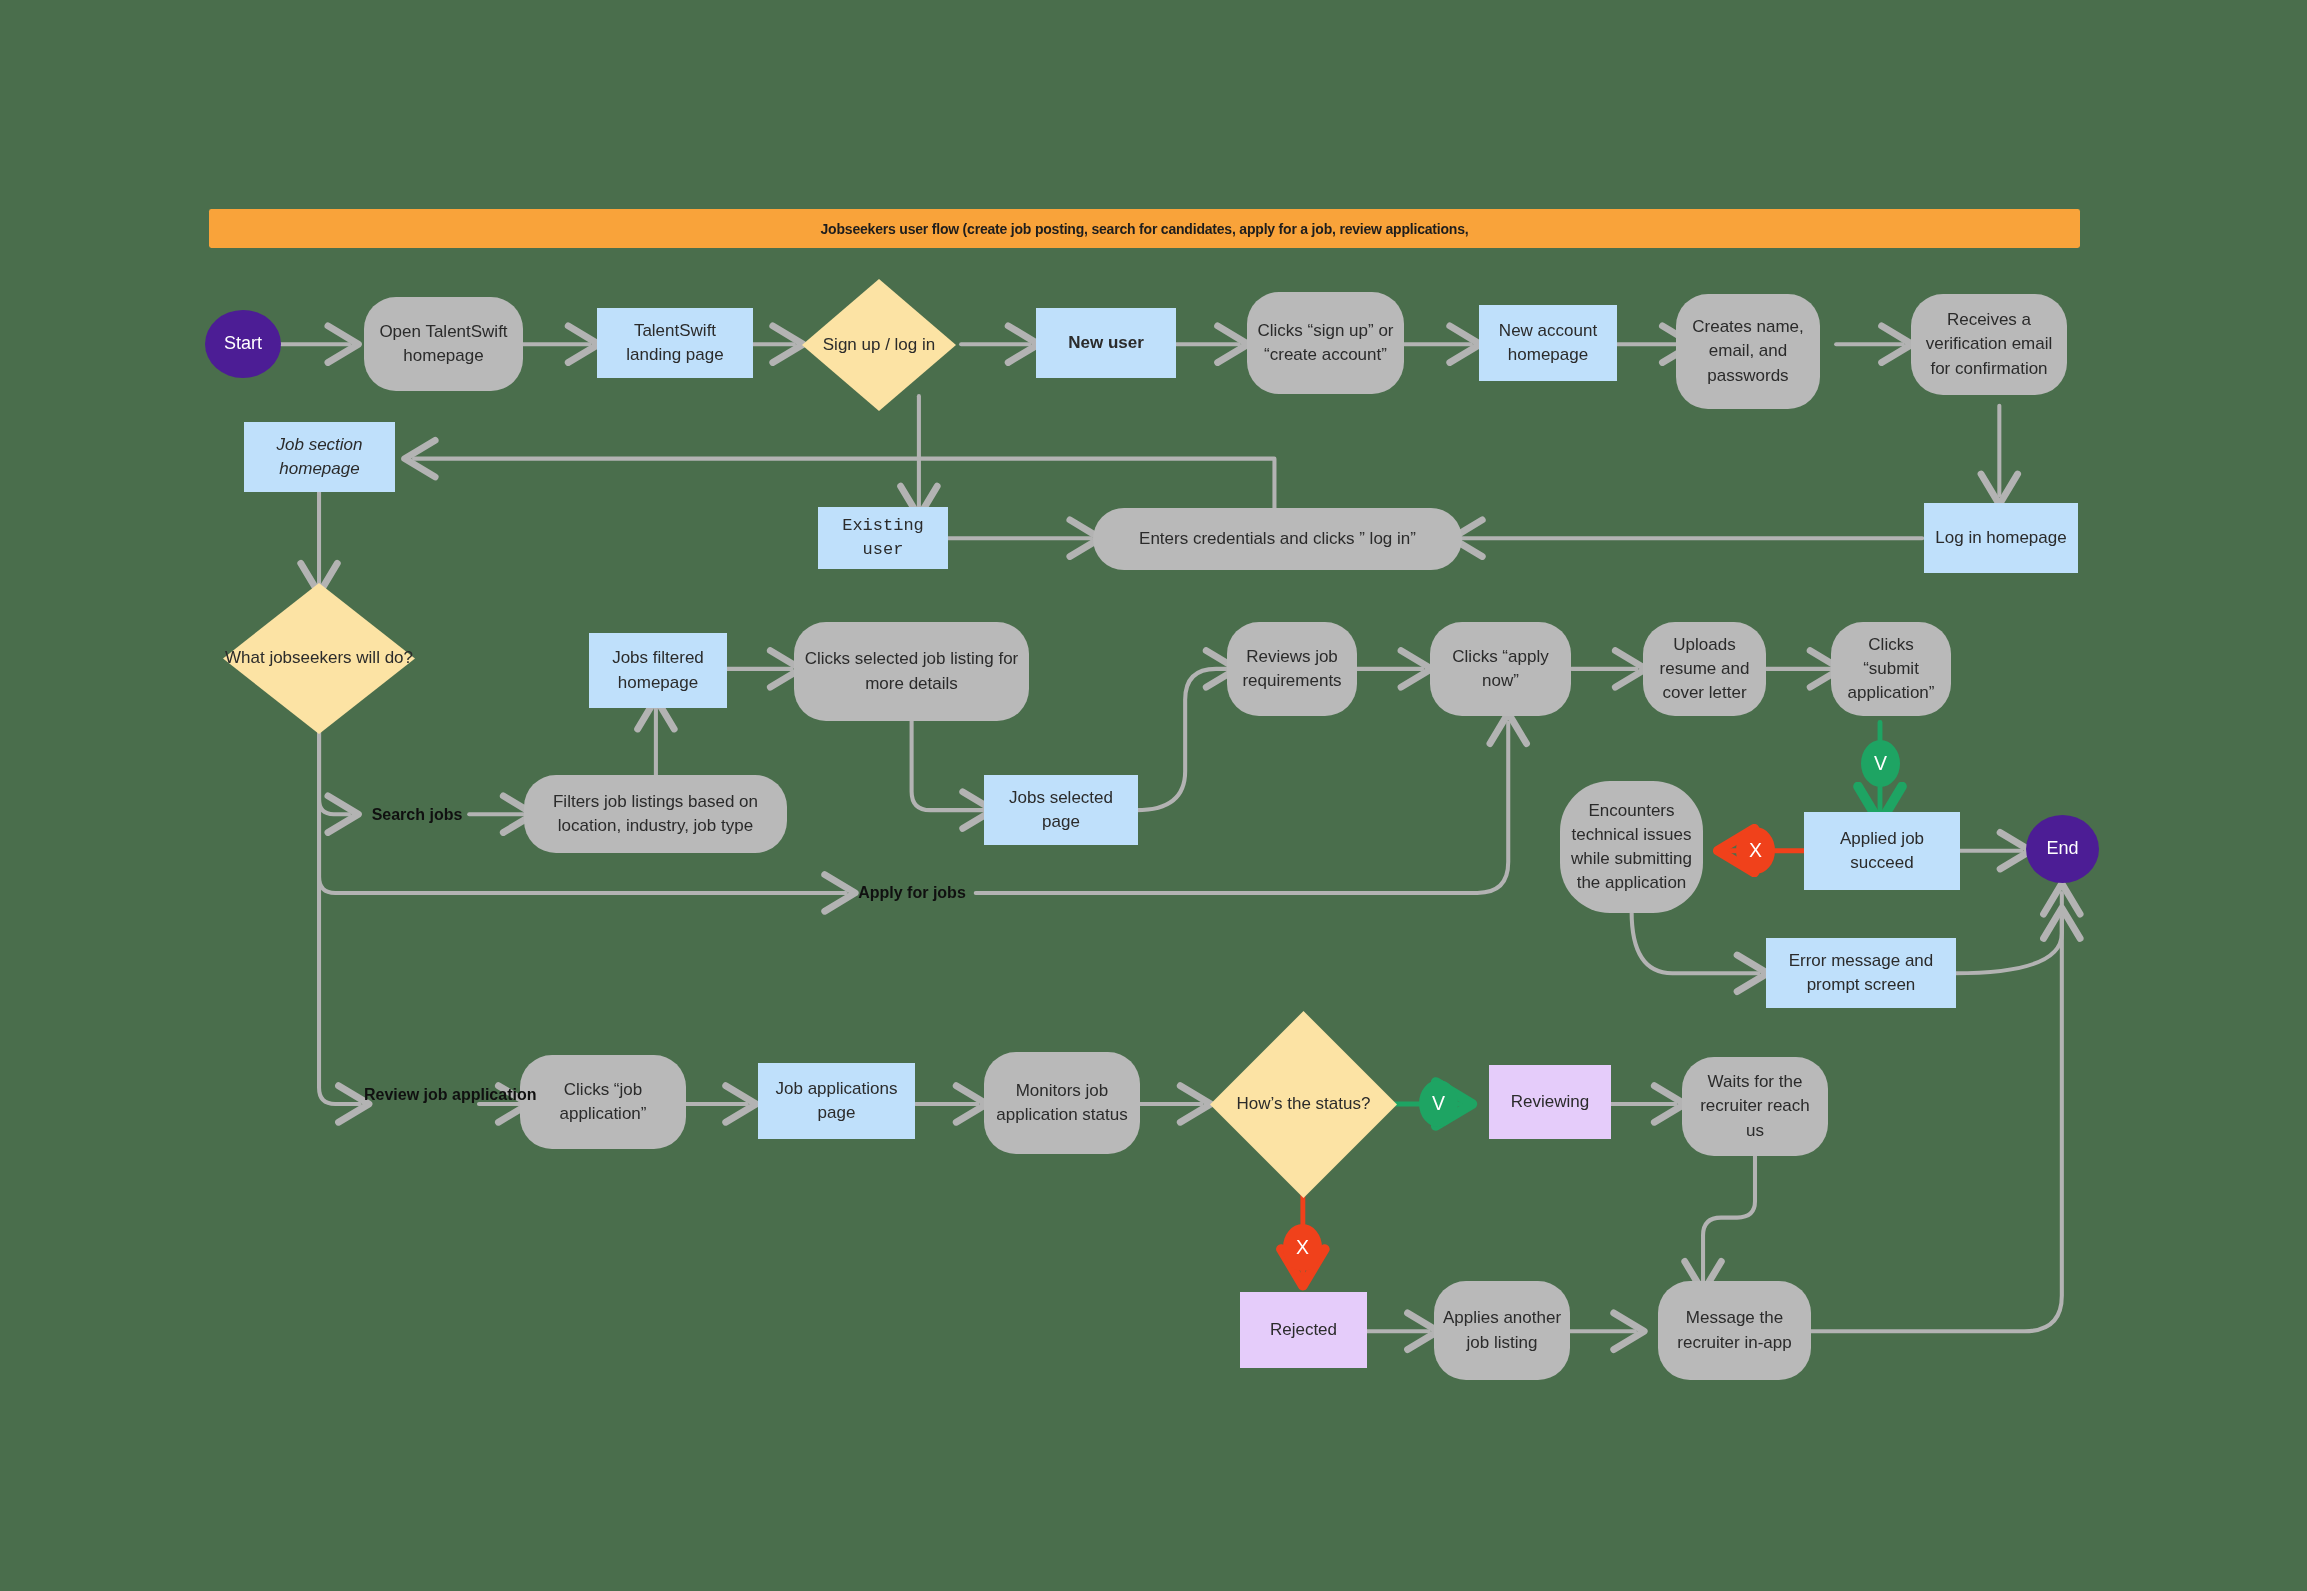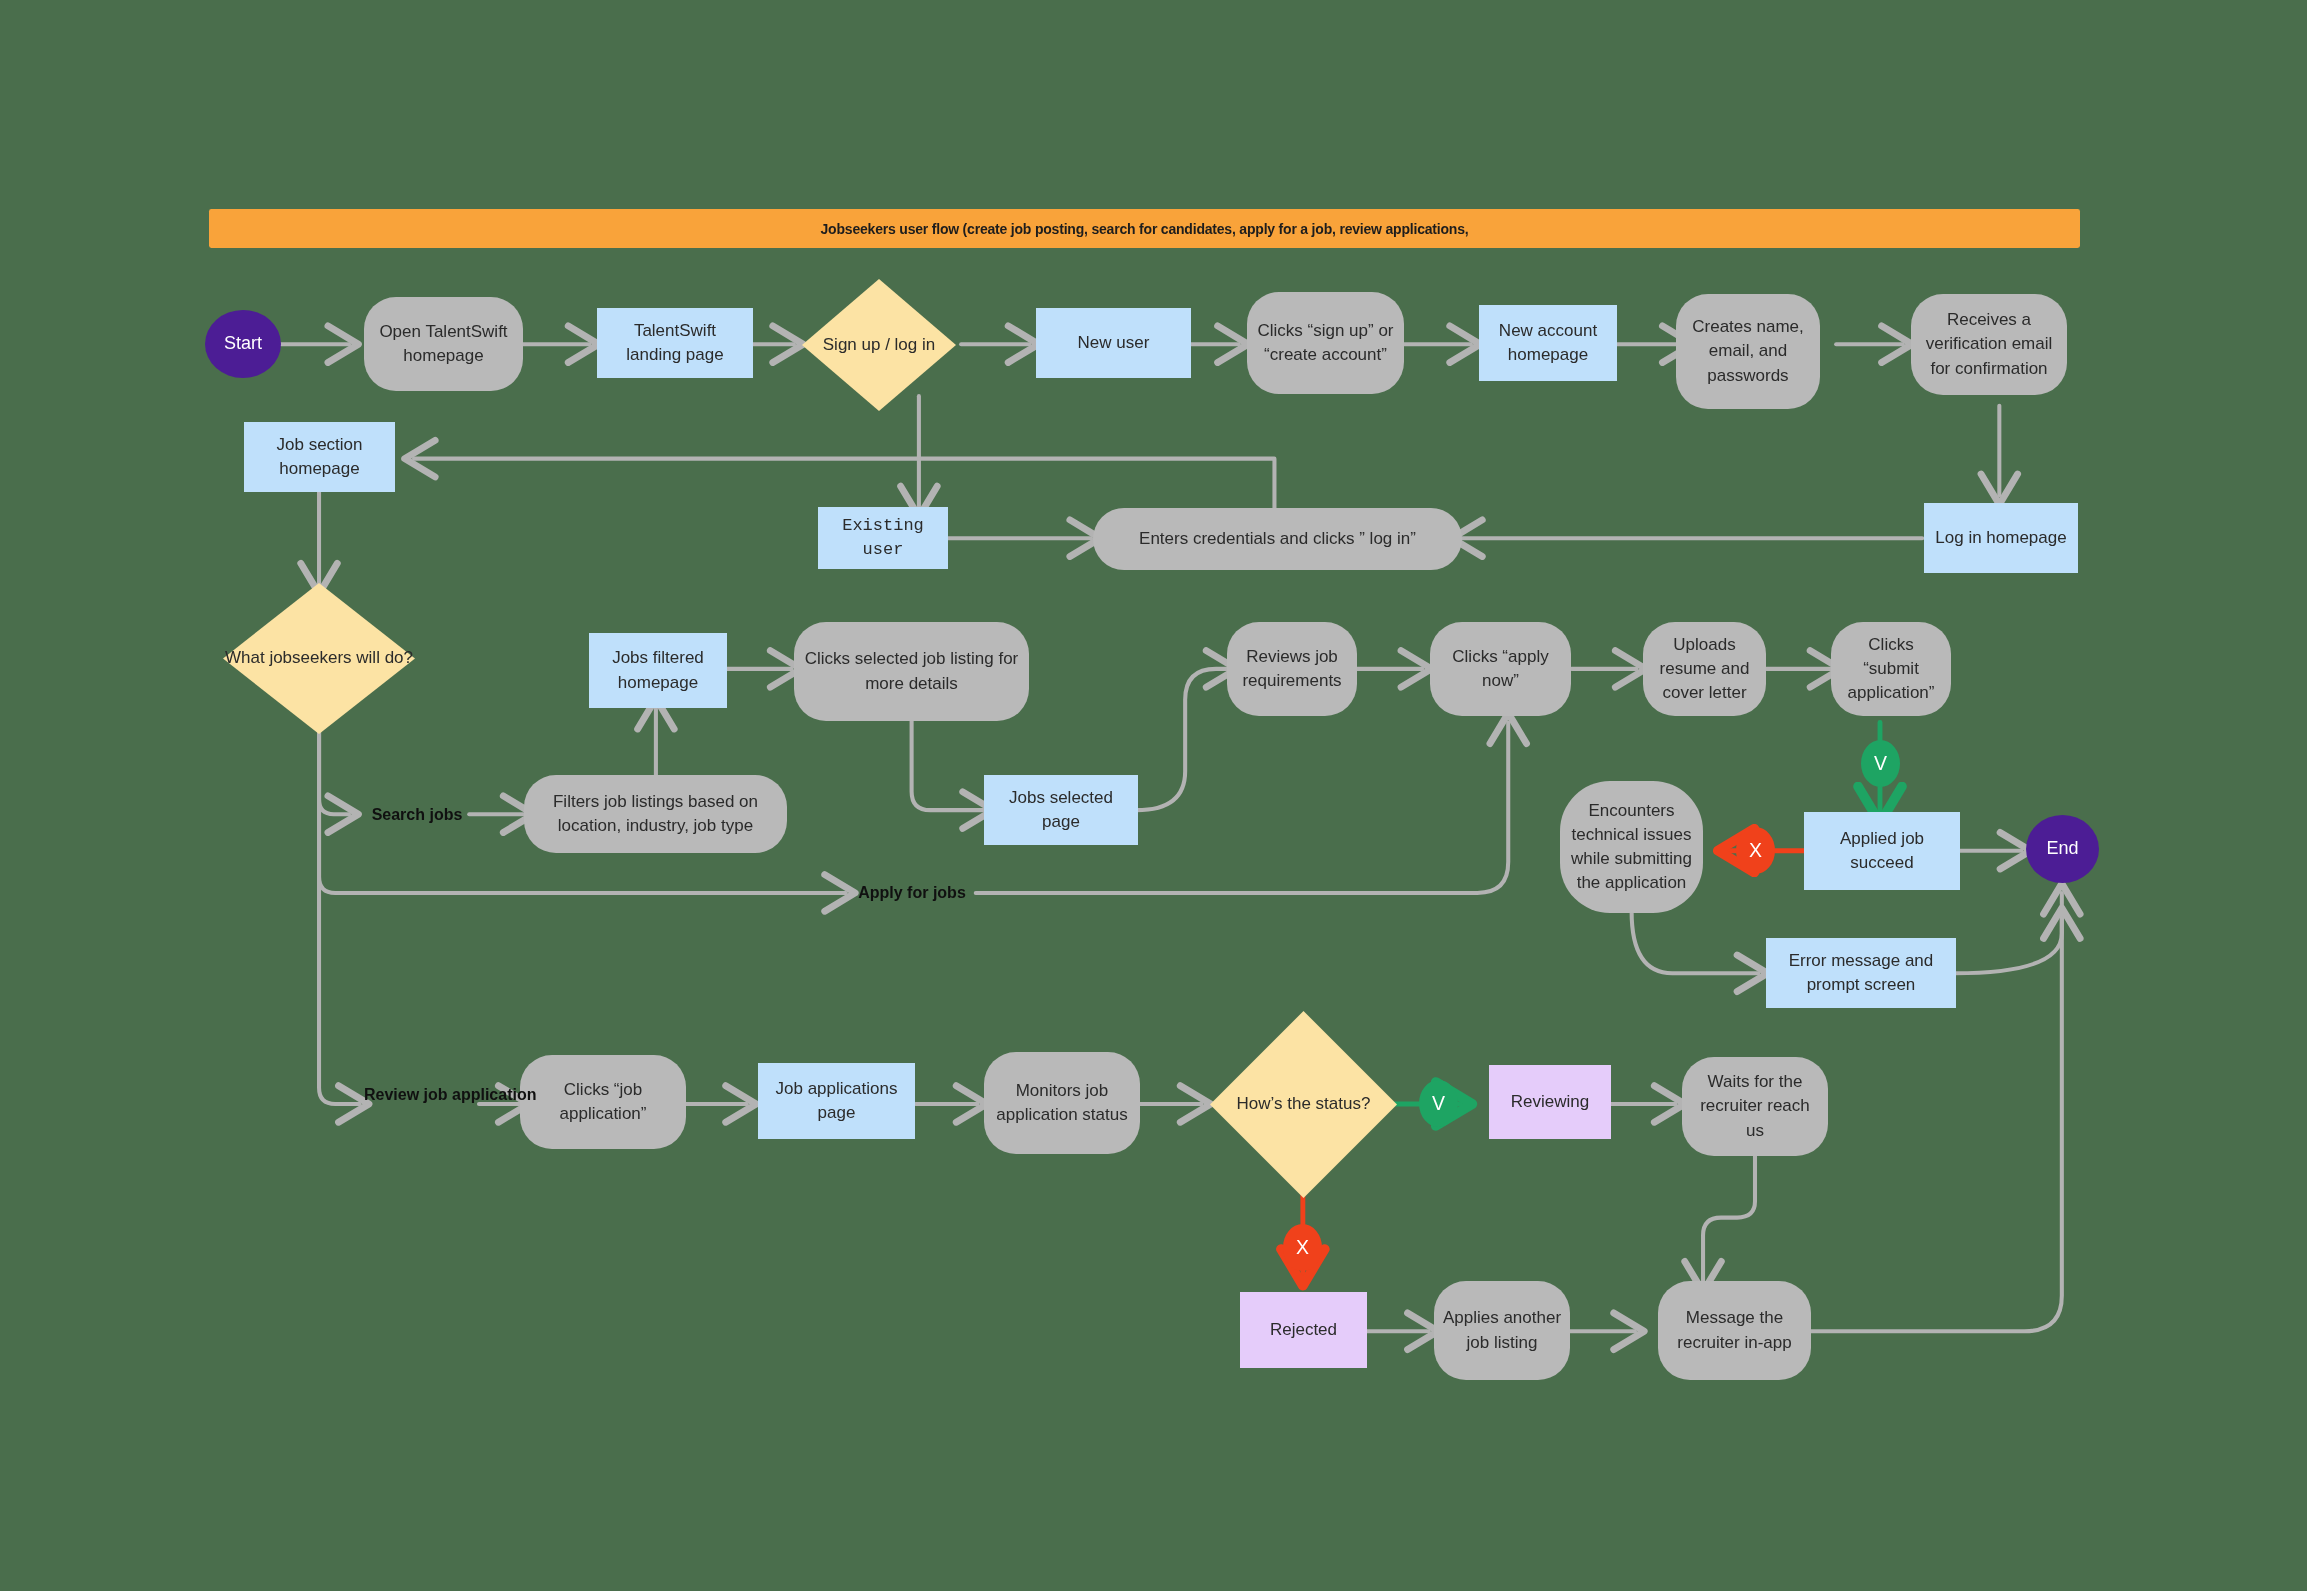--- a/index.html
+++ b/index.html
@@ -177,41 +177,41 @@
 
   <div class="node rect fs21" style="left:597px;top:308px;width:156px;height:70px;">
     <span>TalentSwift landing page</span>
   </div>
 
   <div class="diamond-wrap" style="left:802px;top:279px;width:154px;height:132px;">
     <div class="diamond-shape"></div>
     <div class="diamond-label fs21">Sign up / log in</div>
   </div>
 
-  <div class="node rect fs21" style="left:1036px;top:308px;width:155px;height:70px;">
+  <div class="node rect fs21" style="left:1036px;top:308px;width:140px;height:70px;font-weight:bold;">
     <span>New user</span>
   </div>
 
   <div class="node round fs21" style="left:1247px;top:292px;width:157px;height:102px;">
     <span>Clicks “sign up” or “create account”</span>
   </div>
 
   <div class="node rect fs21" style="left:1479px;top:305px;width:138px;height:76px;">
     <span>New account homepage</span>
   </div>
 
   <div class="node round fs21" style="left:1676px;top:294px;width:144px;height:115px;border-radius:32px;">
     <span>Creates name, email, and passwords</span>
   </div>
 
   <div class="node round fs21" style="left:1911px;top:294px;width:156px;height:101px;">
     <span>Receives a verification email for confirmation</span>
   </div>
 
-  <div class="node rect fs21" style="left:244px;top:422px;width:151px;height:70px;">
+  <div class="node rect fs21" style="left:244px;top:422px;width:151px;height:70px;font-style:italic;">
     <span>Job section homepage</span>
   </div>
 
   <div class="node rect fs21" style="left:818px;top:507px;width:130px;height:62px;font-family:Liberation Mono, monospace;">
     <span>Existing user</span>
   </div>
 
   <div class="node round fs21" style="left:1093px;top:508px;width:369px;height:62px;">
     <span>Enters credentials and clicks ” log in”</span>
   </div>

